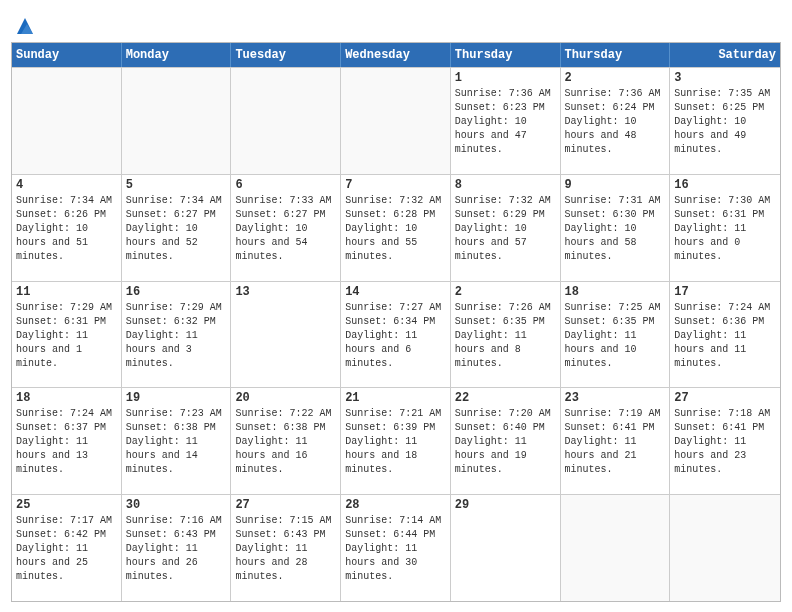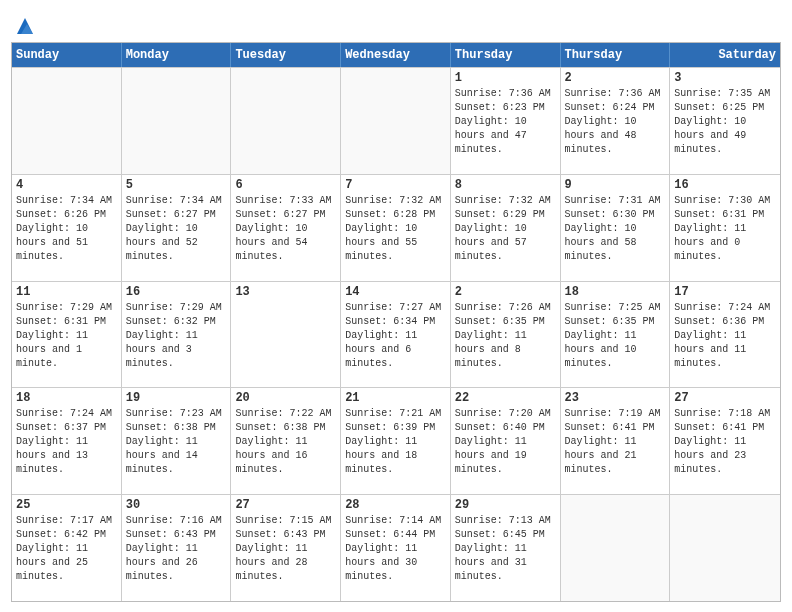--- a/index.html
+++ b/index.html
@@ -261,20 +261,19 @@
           <div class="cal-cell">
             <div class="day-num">27</div>
             <div class="sun-info">Sunrise: 7:15 AM<br>Sunset: 6:43 PM<br>Daylight: 11 hours and 28 minutes.</div>
           </div>
           <div class="cal-cell">
             <div class="day-num">28</div>
             <div class="sun-info">Sunrise: 7:14 AM<br>Sunset: 6:44 PM<br>Daylight: 11 hours and 30 minutes.</div>
           </div>
           <div class="cal-cell">
             <div class="day-num">29</div>
-            <div class="sun-info">Sunrise: 7:13 AM<br>Sunset: 6:45 PM<br>Daylight: 11 hours and 31 minutes.</div>
           </div>
           <div class="cal-cell empty"></div>
           <div class="cal-cell empty"></div>
         </div>
       </div>
   </div>
 </div>
 
 </body></html>

